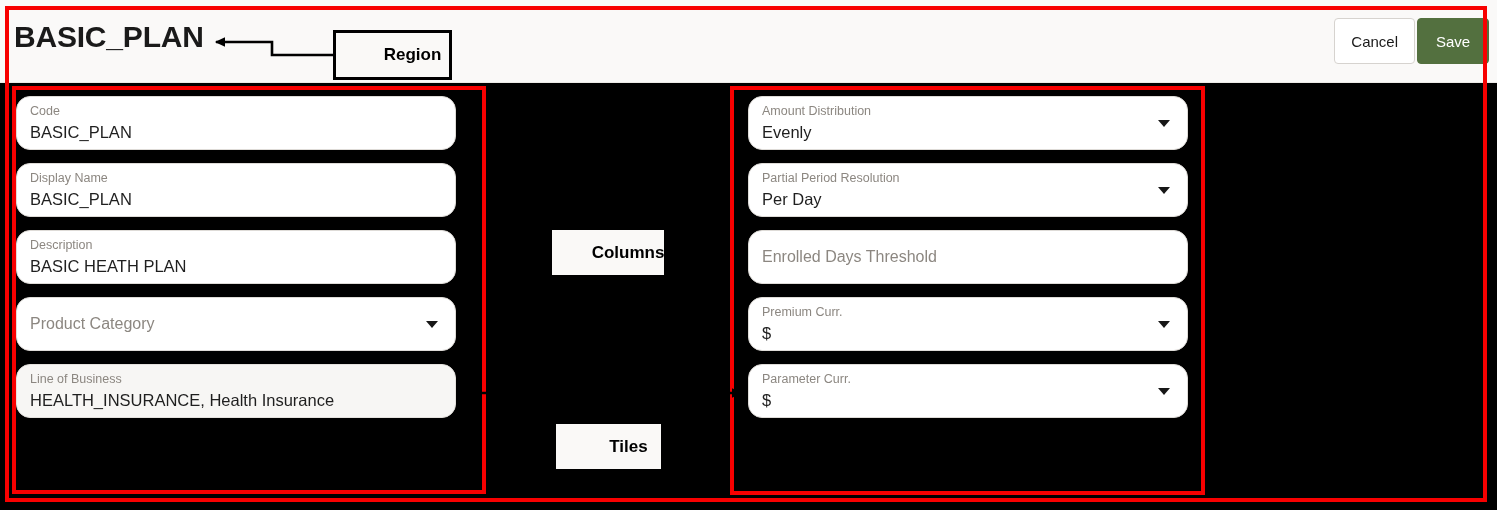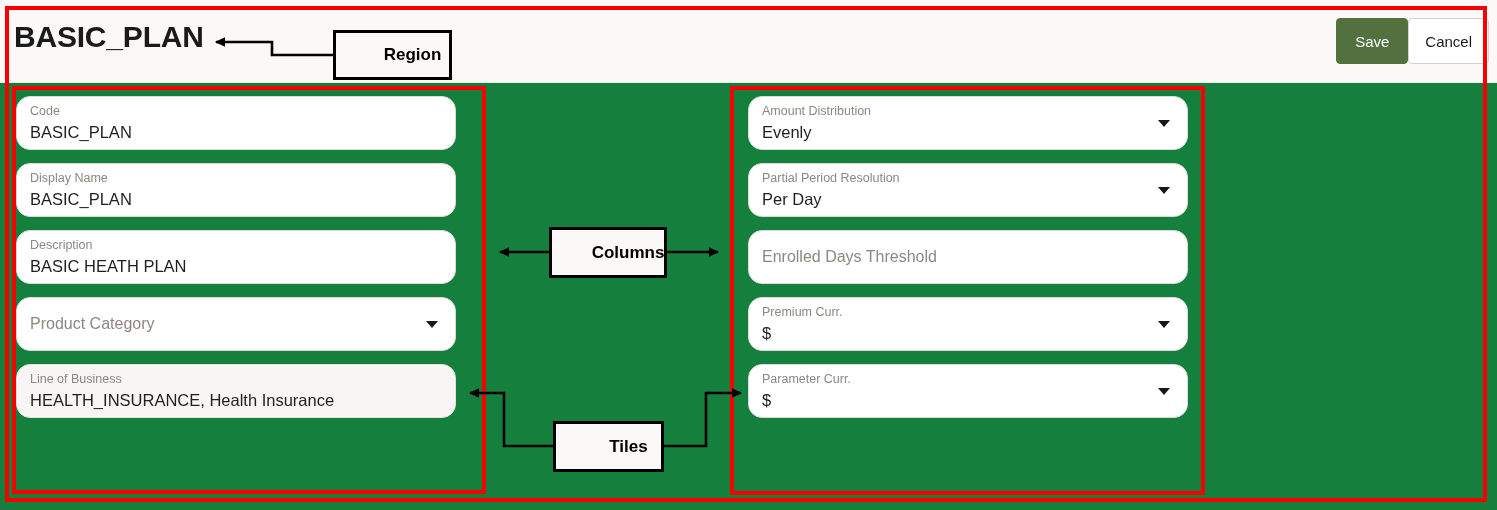--- a/index.html
+++ b/index.html
@@ -17,21 +17,21 @@
     background: #ffffff;
     overflow: hidden;
   }
 
   
   .app-surface {
     position: absolute;
     left: 0; top: 0;
     width: 1497px;
     height: 510px;
-    background: #15803d;
+    background: #000000;
   }
 
   .app-header {
     position: absolute;
     left: 0; top: 0;
     width: 1497px;
     height: 83px;
     background: #faf9f8;
     border-bottom: 1px solid #eceae7;
     box-sizing: border-box;
@@ -199,22 +199,22 @@
 <body>
 
 <div id="screen">
 
   <div class="app-surface">
 
     <div class="app-header">
       <div class="page-title">BASIC_PLAN</div>
 
       <div class="header-actions">
+        <div class="btn btn-cancel">Cancel</div>
         <div class="btn btn-save">Save</div>
-        <div class="btn btn-cancel">Cancel</div>
       </div>
     </div>
 
     <div class="form-col col-left">
 
       <div class="field">
         <span class="field-label">Code</span>
         <span class="field-value">BASIC_PLAN</span>
       </div>
 

